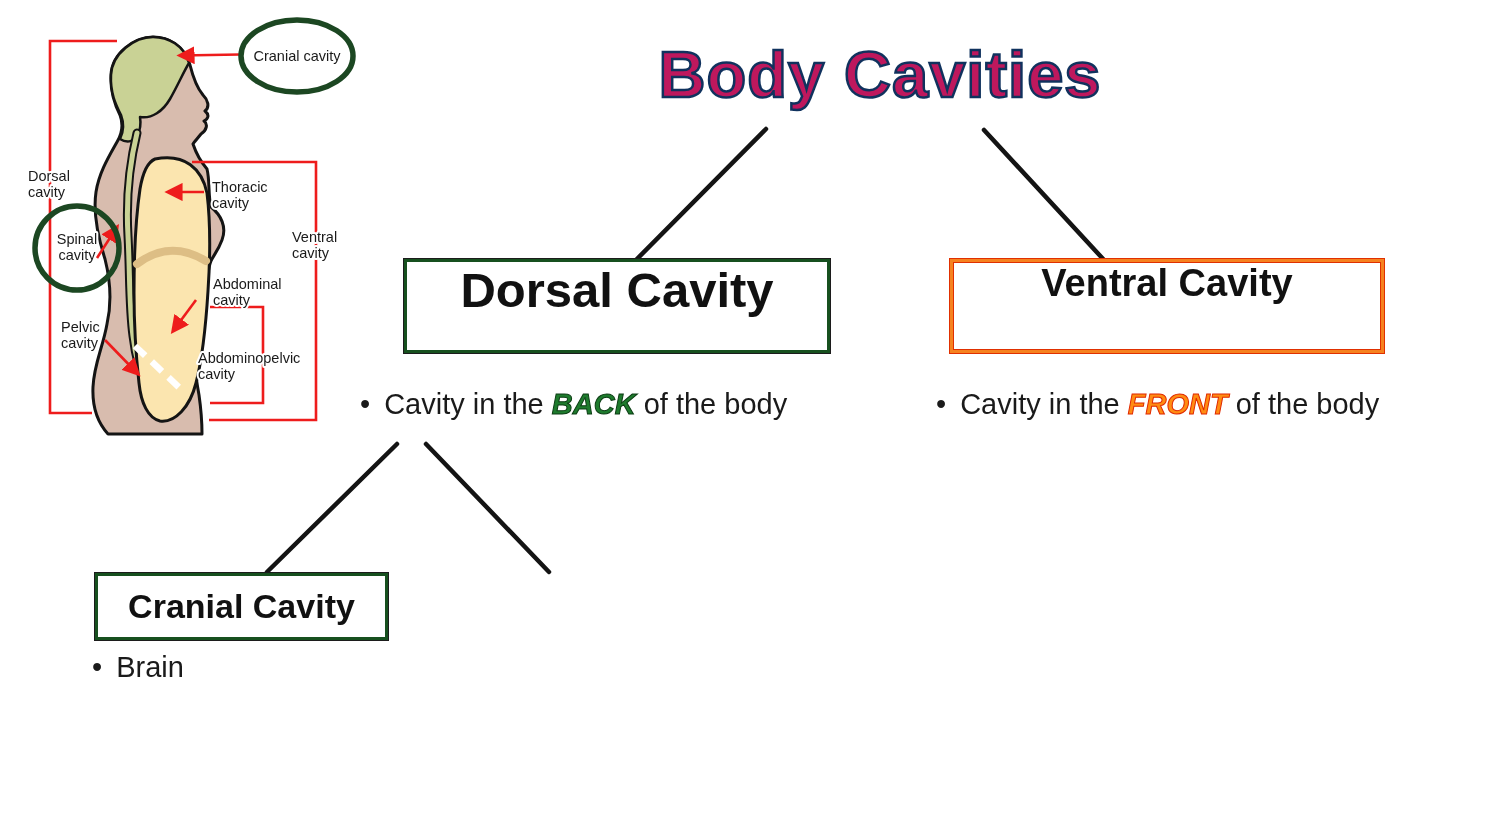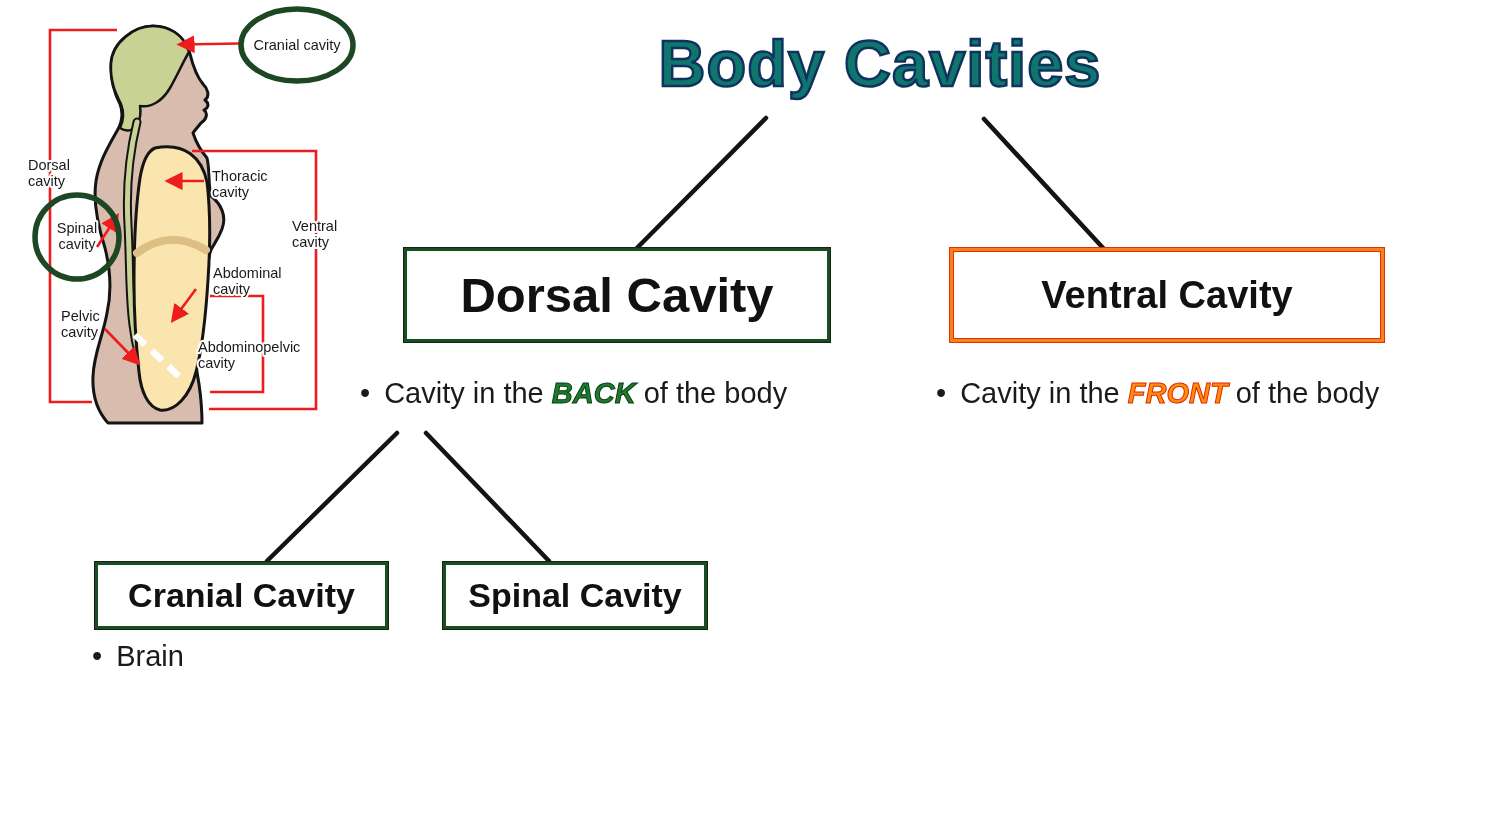--- a/index.html
+++ b/index.html
@@ -1,34 +1,34 @@
 <!DOCTYPE html>
 <html><head>
 <meta charset="utf-8">
 <style>
   html,body{margin:0;padding:0;background:#fff;}
   #canvas{
     position:relative;width:1500px;height:811px;background:#ffffff;
-    font-family:"Liberation Sans",sans-serif;overflow:hidden;
+    font-family:"Liberation Sans",sans-serif;overflow:hidden;margin-top:11px;
   }
   .abs{position:absolute;}
 
   
   #title{
     left:560px;top:26px;width:640px;text-align:center;
     font-size:65px;font-weight:700;letter-spacing:1px;
-    color:#0f766e;-webkit-text-stroke:2.5px #10325E;
+    color:#be185d;-webkit-text-stroke:2.5px #10325E;
   }
 
   
   #connectors{left:0;top:0;pointer-events:none;}
 
   
   .bigbox{
-    display:flex;align-items:center;justify-content:center;
+    display:flex;align-items:flex-start;justify-content:center;
     background:#fff;font-weight:700;color:#111;white-space:nowrap;
   }
   #dorsal-box{
     left:404px;top:248px;width:420px;height:88px;font-size:49px;
     border:3px solid #17501F;outline:1px solid #1c1c1c;
   }
   #ventral-box{
     left:950px;top:248px;width:428px;height:88px;font-size:38px;
     border:3px solid #F6821F;outline:1px solid #E03000;
     box-shadow:inset 0 0 0 1px #E03000;
@@ -181,21 +181,18 @@
   <div id="ventral-bullet" class="abs bullet">
     <span class="bdot">•</span><span>Cavity in the </span><span class="hl hl-front">FRONT</span><span> of the body</span>
   </div>
   <div id="dorsal-bullet" class="abs bullet">
     <span class="bdot">•</span><span>Cavity in the </span><span class="hl hl-back">BACK</span><span> of the body</span>
   </div>
 
   <div id="cranial-box" class="abs smallbox">
     <span>Cranial Cavity</span>
   </div>
-  <div id="spinal-box" class="abs smallbox">
-    <span>Spinal Cavity</span>
-  </div>
 
   <div id="brain-bullet" class="abs bullet">
     <span class="bdot">•</span><span>Brain</span>
   </div>
 
 </div>
 
 </body></html>

